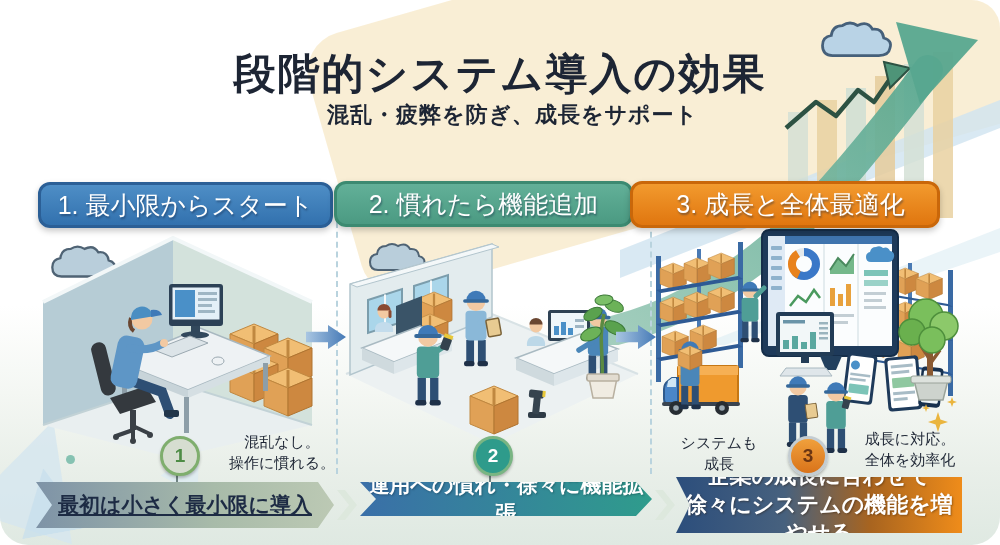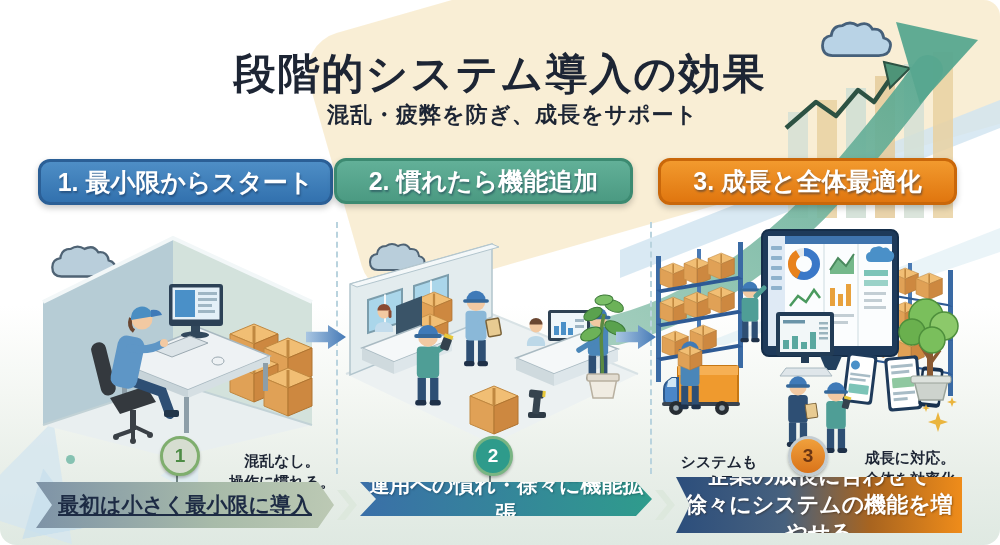--- a/index.html
+++ b/index.html
@@ -1,56 +1,56 @@
 <!DOCTYPE html>
 <html><head>
 <meta charset="utf-8">
 <style>
   html,body{margin:0;padding:0;background:#ffffff;}
   .canvas{
-    position:relative;width:1000px;height:545px;overflow:hidden;border-radius:16px;
+    position:relative;width:1000px;height:545px;overflow:hidden;border-radius:28px;
     background:linear-gradient(180deg,#ffffff 0%,#ffffff 56%,#f4f7f3 72%,#e9efe9 86%,#dfe9e2 100%);
     font-family:"Liberation Sans","DejaVu Sans",sans-serif;
   }
   
   .bg-beige{position:absolute;left:320px;top:-70px;width:790px;height:270px;background:#f7e7c5;
     opacity:.72;transform:rotate(-16deg);border-radius:40px;z-index:0;}
   .deco-growth{position:absolute;left:590px;top:0;width:410px;height:345px;z-index:0;pointer-events:none;}
   .tri{position:absolute;z-index:0;clip-path:polygon(50% 0,100% 100%,0 100%);}
   .t1{left:-20px;top:418px;width:112px;height:112px;background:#d6e6ef;transform:rotate(18deg);opacity:.85;}
   .t2{left:16px;top:468px;width:66px;height:66px;background:#c6deec;transform:rotate(-10deg);opacity:.7;}
   .t3{left:168px;top:446px;width:42px;height:42px;background:#dcebf3;transform:rotate(28deg);opacity:.7;}
   .dot{position:absolute;left:66px;top:455px;width:9px;height:9px;border-radius:50%;background:#86c2b2;z-index:1;}
   .sep{position:absolute;top:222px;height:252px;border-left:2px dashed #b9d3de;z-index:1;}
   .s1{left:336px;}.s2{left:650px;}
   
   .title{position:absolute;left:0;right:0;top:46px;text-align:center;font-size:42px;font-weight:bold;
     color:#1d2534;letter-spacing:2px;z-index:4;}
   .subtitle{position:absolute;left:0;right:0;top:100px;text-align:center;font-size:22px;font-weight:bold;
     color:#1d2534;letter-spacing:1px;z-index:4;margin-left:25px;}
   
-  .pill{position:absolute;display:flex;align-items:center;justify-content:center;font-size:25px;font-weight:bold;
-    color:#fff;border-radius:12px;text-shadow:1px 2px 2px rgba(20,40,70,.45);box-shadow:0 3px 6px rgba(0,0,0,.22);z-index:5;}
+  .pill{position:absolute;display:flex;align-items:center;justify-content:center;font-size:25px;font-weight:normal;
+    color:#fff;border-radius:12px;text-shadow:1px 2px 2px rgba(20,40,70,.45);box-shadow:0 3px 6px rgba(0,0,0,.22);z-index:5;margin-top:23px;}
   .p1{left:38px;top:159px;width:289px;height:40px;background:linear-gradient(180deg,#4e8ec6,#3271ae);border:3px solid #2b5f96;}
   .p2{left:334px;top:158px;width:293px;height:40px;background:linear-gradient(180deg,#62b098,#4b9a82);border:3px solid #3c8a71;}
-  .p3{left:658px;top:158px;width:293px;height:41px;background:linear-gradient(180deg,#f29a2e,#e0760f);border:3px solid #c9670a;}
+  .p3{left:630px;top:158px;width:293px;height:41px;background:linear-gradient(180deg,#f29a2e,#e0760f);border:3px solid #c9670a;padding-left:11px;}
   
   .illus{position:absolute;z-index:2;}
   .i1{left:30px;top:222px;width:294px;height:240px;}
   .i2{left:340px;top:218px;width:302px;height:244px;}
   .i3{left:650px;top:216px;width:312px;height:246px;}
   
   .flow-arrow{position:absolute;width:40px;height:26px;z-index:3;
     background:linear-gradient(90deg,#a9c6e2,#4579b6);
     clip-path:polygon(0 30%,55% 30%,55% 4%,100% 50%,55% 96%,55% 70%,0 70%);}
   .fa1{left:306px;top:324px;}
   .fa2{left:616px;top:324px;}
   
-  .note{position:absolute;font-size:15px;font-weight:bold;color:#1d2534;line-height:1.4;text-align:center;
-    white-space:pre-line;z-index:5;margin-top:19px;}
+  .note{position:absolute;font-size:15px;font-weight:normal;color:#1d2534;line-height:1.4;text-align:center;
+    white-space:pre-line;z-index:5;}
   .n1{left:226px;top:431px;width:112px;}
   .n2{left:348px;top:428px;width:104px;}
   .n3a{left:680px;top:432px;width:78px;}
   .n3b{left:854px;top:428px;width:112px;}
   .badge{position:absolute;width:34px;height:34px;border-radius:50%;display:flex;align-items:center;justify-content:center;
     font-size:19px;font-weight:bold;z-index:6;box-shadow:0 2px 3px rgba(0,0,0,.25);}
   .c1{left:160px;top:436px;background:#d6ddd0;border:3px solid #7fae6e;color:#4e8c46;}
   .c2{left:473px;top:436px;background:#2e9b8b;border:3px solid #79b583;color:#ffffff;}
   .c3{left:788px;top:436px;background:linear-gradient(180deg,#f0a03c,#d9731a);border:3px solid #c3ccd1;color:#6b3512;}
   .conn{position:absolute;width:2px;background:#6f8382;z-index:4;}

